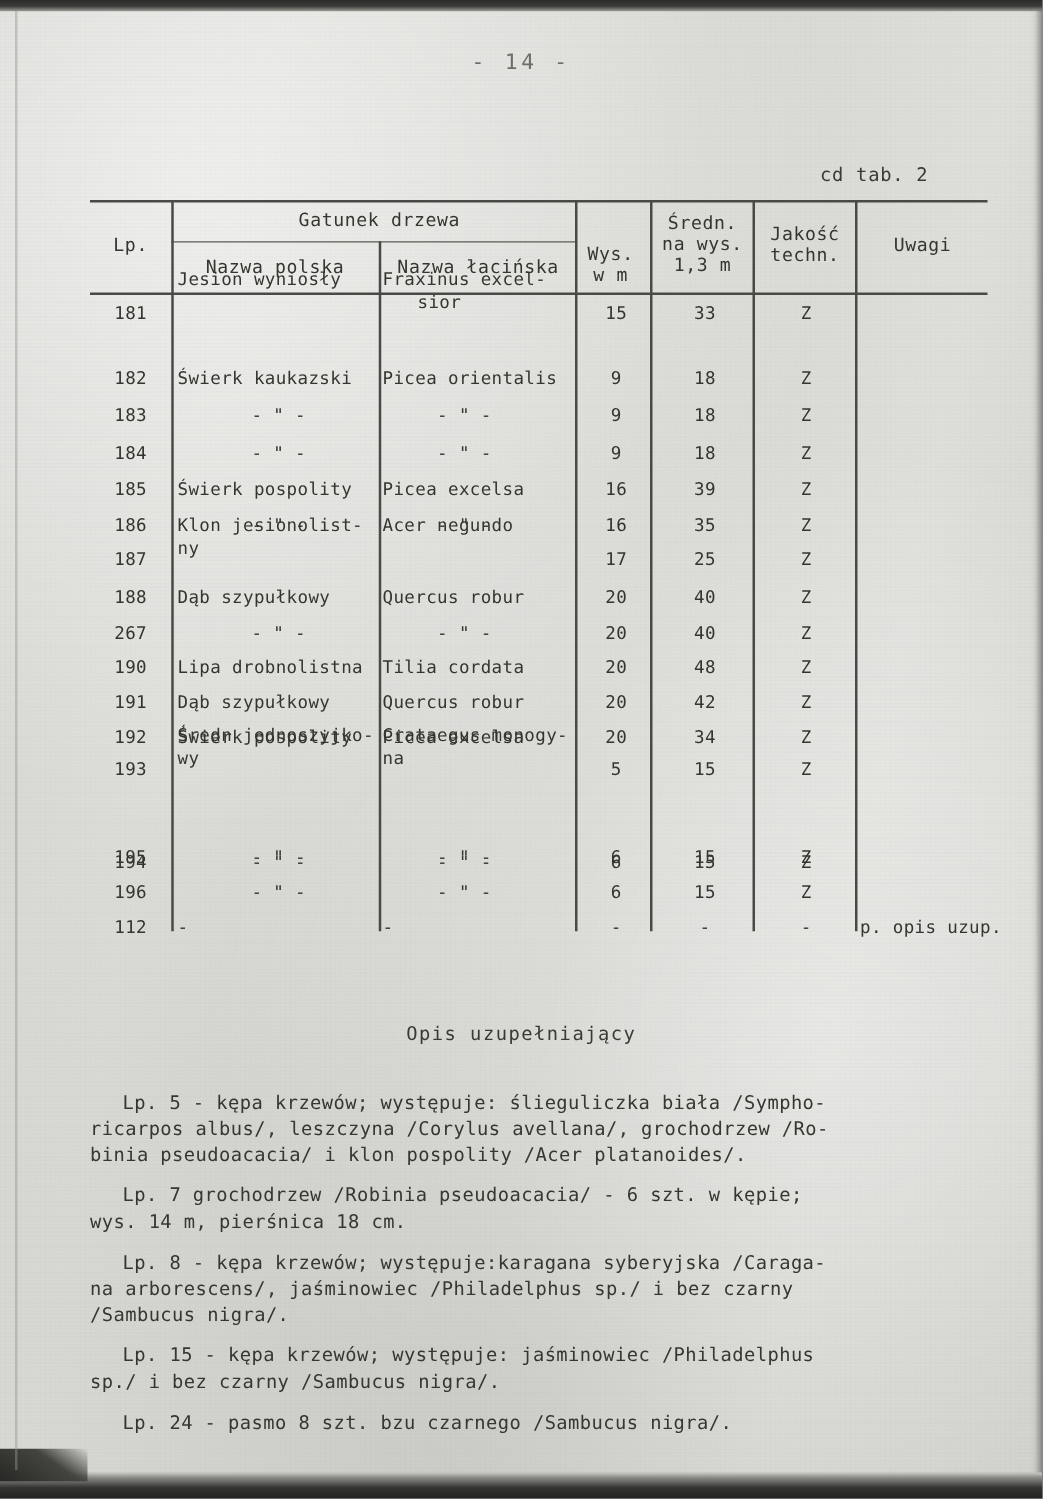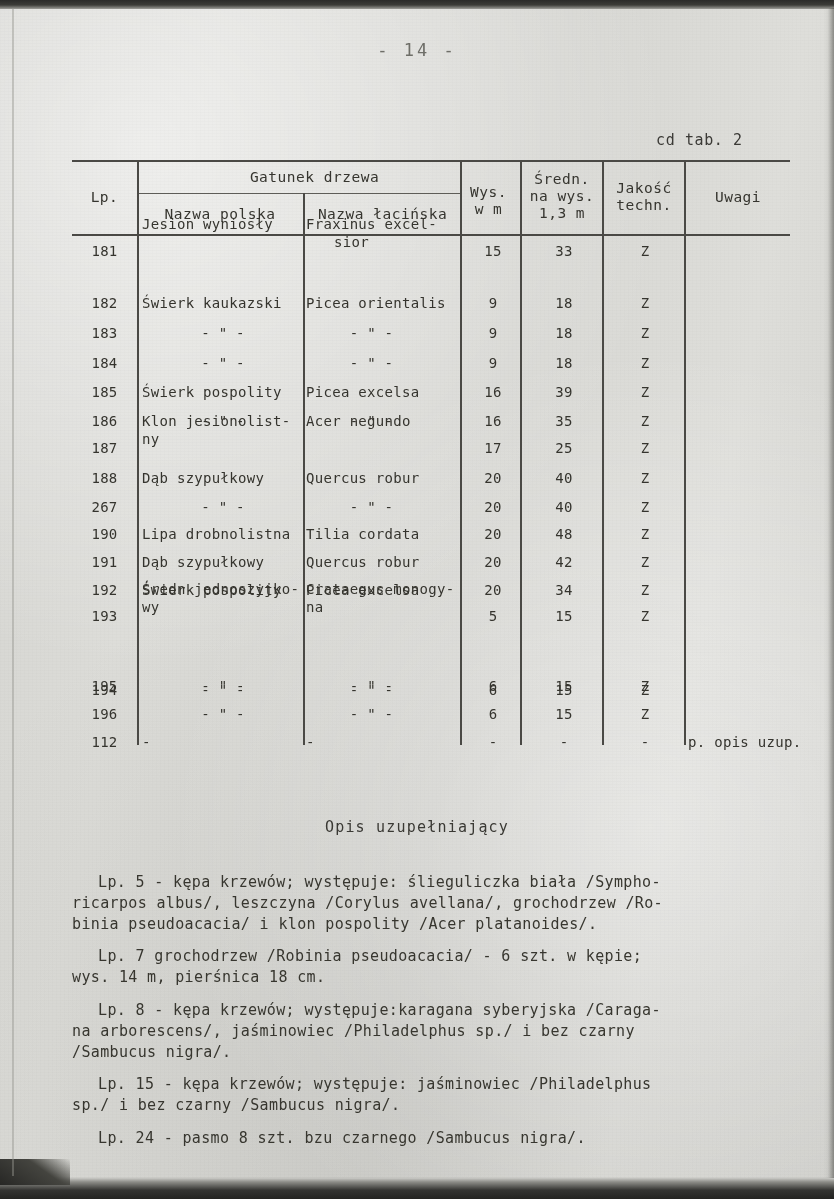--- a/index.html
+++ b/index.html
@@ -174,24 +174,24 @@
       <div class="rule" style="top:74px; width:718px;"></div>
 
       <div class="vrule" style="left:65px;  top:0px;  height:585px;"></div>
       <div class="vrule" style="left:231px; top:33px; height:552px;"></div>
       <div class="vrule" style="left:388px; top:0px;  height:585px;"></div>
       <div class="vrule" style="left:448px; top:0px;  height:585px;"></div>
       <div class="vrule" style="left:530px; top:0px;  height:585px;"></div>
       <div class="vrule" style="left:612px; top:0px;  height:585px;"></div>
 
       <div class="hdr-cell" style="left:0px; top:29px; width:65px;">Lp.</div>
-      <div class="hdr-cell" style="left:65px; top:9px; width:323px;padding-left:16px;">Gatunek drzewa</div>
+      <div class="hdr-cell" style="left:54px; top:9px; width:323px;padding-left:16px;">Gatunek drzewa</div>
       <div class="hdr-cell" style="left:67px; top:46px; width:162px;">Nazwa polska</div>
       <div class="hdr-cell" style="left:233px; top:46px; width:155px;">Nazwa łacińska</div>
-      <div class="hdr-cell" style="left:390px; top:24px; width:53px; white-space:pre;text-align:center;">Wys.
+      <div class="hdr-cell" style="left:390px; top:36px; width:53px; white-space:pre;text-align:center;">Wys.
 w m</div>
       <div class="hdr-cell" style="left:450px; top:11px; width:80px; white-space:pre;">Średn.
 na wys.
 1,3 m</div>
       <div class="hdr-cell" style="left:532px; top:20px; width:80px; white-space:pre;">Jakość
 techn.</div>
       <div class="hdr-cell" style="left:614px; top:29px; width:104px;">Uwagi</div>
 
       <div id="table-body">
           <div class="row" style="top: 83px;">

